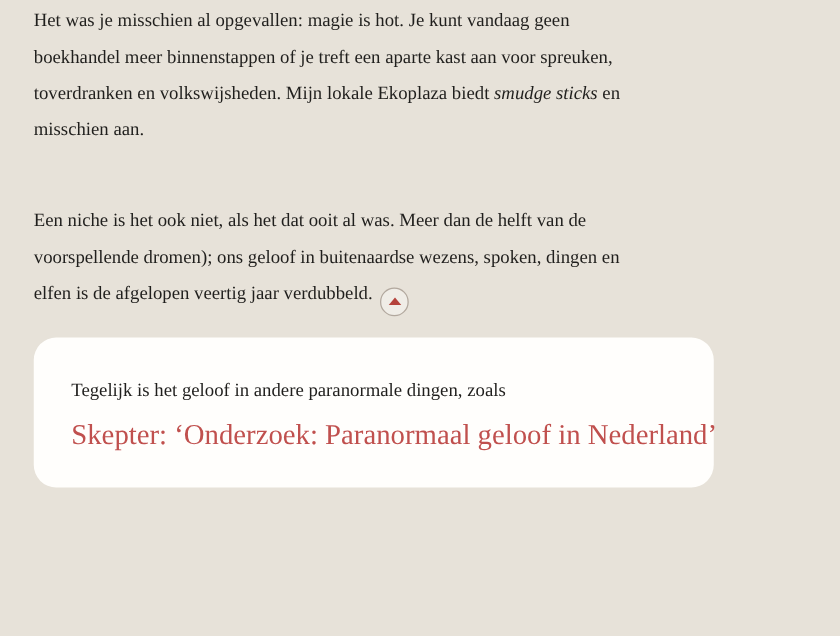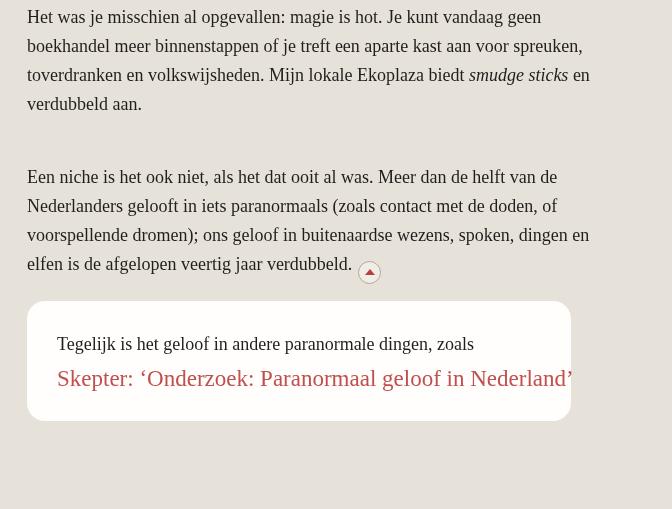--- a/index.html
+++ b/index.html
@@ -17,21 +17,21 @@
     background:var(--page-bg);
     font-family:"Liberation Serif","DejaVu Serif",serif;
     color:var(--text);
   }
   .page{
     width:672px;height:509px;
     padding:3px 24px 0 27px;
   }
   .para{
     margin:0;
-    font-size:18px;
+    font-size:15px;
     line-height:29px;
   }
   .para.second{margin-top:44px;}
   .line{display:block;white-space:nowrap;}
   .line .frag{display:inline;}
   em{}
   .fn-toggle{
     display:inline-flex;
     align-items:center;justify-content:center;
     width:23px;height:23px;
@@ -72,26 +72,25 @@
 </style>
 </head>
 <body>
 
 <div class="page">
 
   <p class="para">
     <span class="line">Het was je misschien al opgevallen: magie is hot. Je kunt vandaag geen</span>
     <span class="line">boekhandel meer binnenstappen of je treft een aparte kast aan voor spreuken,</span>
     <span class="line"><span class="frag">toverdranken en volkswijsheden. Mijn lokale Ekoplaza biedt </span><em class="frag">smudge sticks</em><span class="frag"> en</span></span>
-    <span class="line">verdubbeld aan.</span>
+    <span class="line">misschien aan.</span>
   </p>
 
   <p class="para second">
     <span class="line">Een niche is het ook niet, als het dat ooit al was. Meer dan de helft van de</span>
-    <span class="line">Nederlanders gelooft in iets paranormaals (zoals contact met de doden, of</span>
     <span class="line">voorspellende dromen); ons geloof in buitenaardse wezens, spoken, dingen en</span>
     <span class="line"><span class="frag">elfen is de afgelopen veertig jaar verdubbeld.</span><button class="fn-toggle">
           <span class="caret-up"></span>
         </button></span>
   </p>
 
   <div class="footnote-card">
     <p class="para">
       <span class="line">Tegelijk is het geloof in andere paranormale dingen, zoals</span>
     </p>

